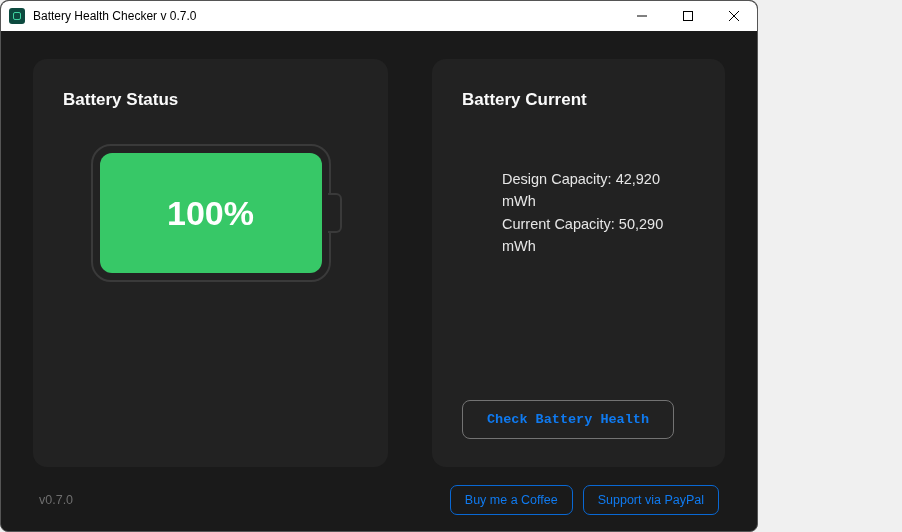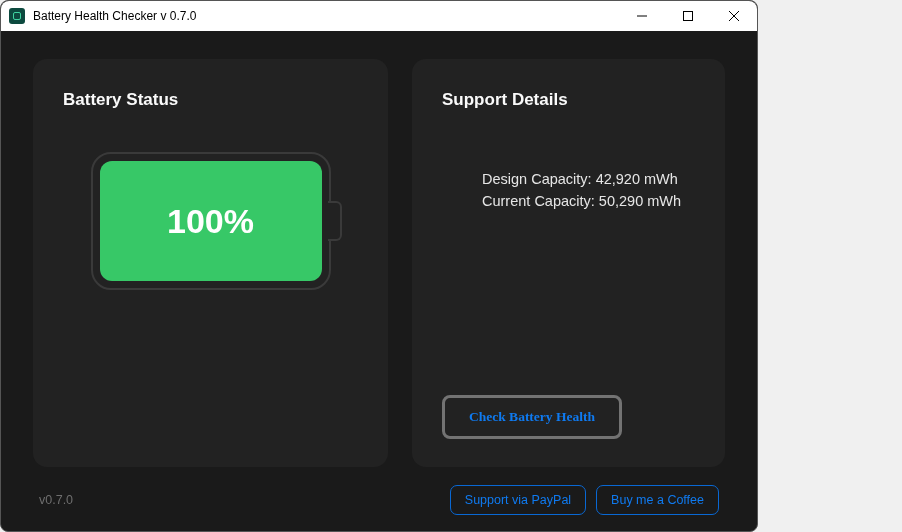--- a/index.html
+++ b/index.html
@@ -64,21 +64,21 @@
   }
   .win-btn svg { display: block; }
   .content {
     flex: 1;
     display: flex;
     flex-direction: column;
     padding: 28px 32px 16px 32px;
   }
   .cards {
     display: flex;
-    gap: 24px;
+    gap: 44px;
     flex: 1;
   }
   .card {
     background: #222222;
     border-radius: 14px;
     padding: 28px 30px 24px 30px;
     display: flex;
     flex-direction: column;
   }
   .card-left { width: 355px; }
@@ -98,21 +98,20 @@
   }
   .battery-outline {
     width: 240px;
     height: 138px;
     border: 2px solid #3a3a3a;
     border-radius: 20px;
     display: flex;
     align-items: center;
     justify-content: center;
     position: relative;
-    margin-top: 8px;
   }
   .battery-fill {
     position: absolute;
     top: 7px;
     left: 7px;
     right: 7px;
     bottom: 7px;
     background: #37c867;
     border-radius: 12px;
     display: flex;
@@ -141,29 +140,29 @@
     font-size: 14.5px;
     line-height: 1.55;
     margin-left: 40px;
     margin-top: 28px;
     flex: 1;
   }
   .check-btn {
     align-self: flex-start;
     margin-top: auto;
     margin-bottom: 4px;
-    border: 3px solid #737373;
+    border: 1px solid #737373;
     color: #0f7af0;
     background: transparent;
     font-size: 13.5px;
     font-weight: 600;
     padding: 11px 24px;
     border-radius: 8px;
     cursor: pointer;
-    font-family: Liberation Serif, serif;
+    font-family: Liberation Mono, monospace;
   }
   .footer {
     display: flex;
     align-items: center;
     padding: 18px 6px 0 6px;
   }
   .version {
     color: #6e6e6e;
     font-size: 12.5px;
   }
@@ -218,30 +217,30 @@
           <div class="battery-outline">
             <div class="battery-fill">
               <div class="battery-pct">100%</div>
             </div>
             <div class="battery-tip"></div>
           </div>
         </div>
       </div>
 
       <div class="card card-right">
-        <div class="card-title">Support Details</div>
+        <div class="card-title">Battery Current</div>
         <div class="details-list">
           <div>Design Capacity: 42,920 mWh</div>
           <div>Current Capacity: 50,290 mWh</div>
         </div>
         <button class="check-btn">Check Battery Health</button>
       </div>
 
     </div>
 
     <div class="footer">
       <div class="version">v0.7.0</div>
       <div class="footer-spacer"></div>
+      <button class="link-btn">Buy me a Coffee</button>
       <button class="link-btn">Support via PayPal</button>
-      <button class="link-btn">Buy me a Coffee</button>
     </div>
   </div>
 </div>
 
 </body></html>

